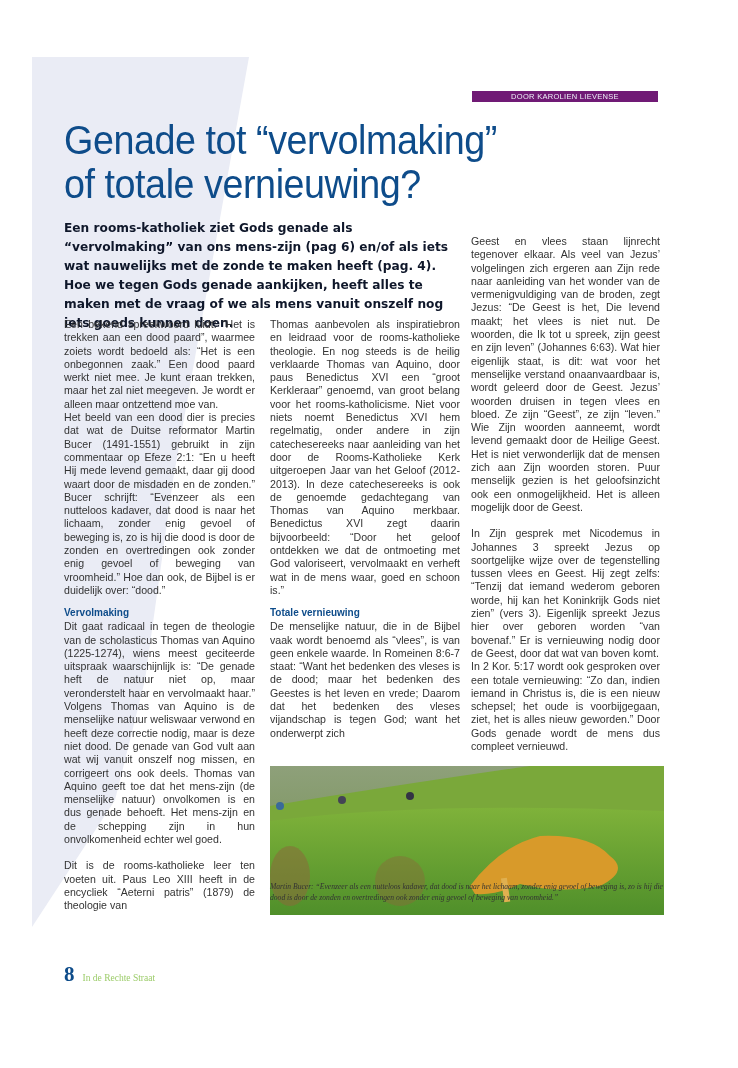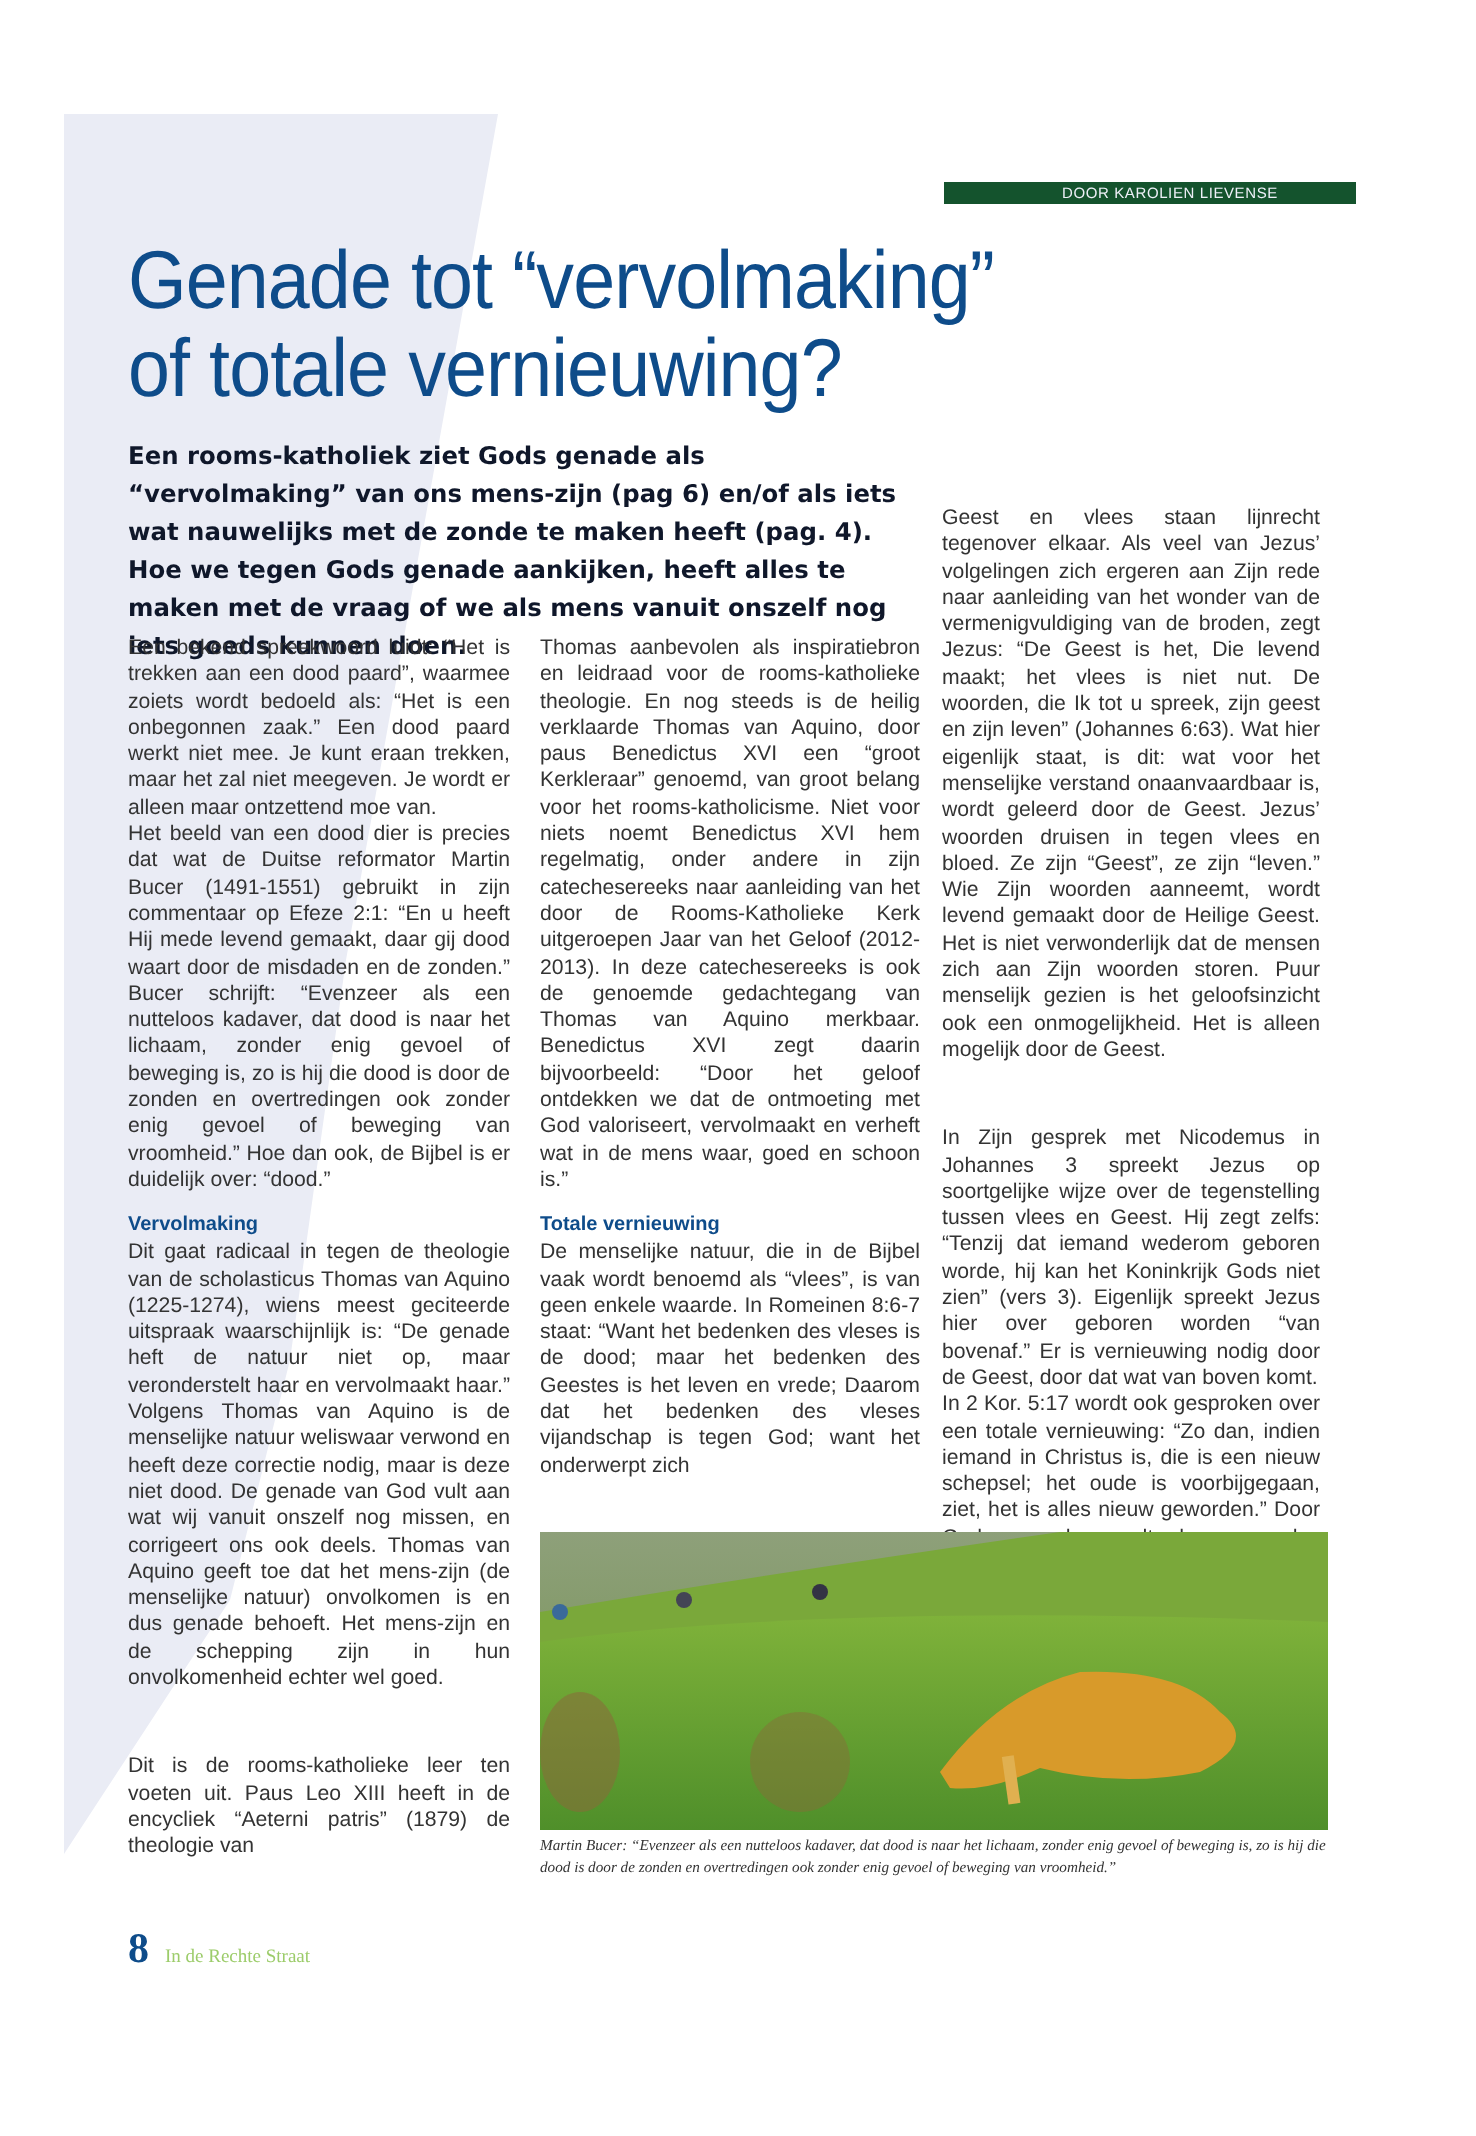--- a/index.html
+++ b/index.html
@@ -1,40 +1,40 @@
 <!DOCTYPE html>
 <html><head>
 <meta charset="utf-8">
 <style>
   html, body { margin:0; padding:0; background:#ffffff; }
   body { width:738px; height:1068px; position:relative; overflow:hidden;
          font-family:"Liberation Sans", "DejaVu Sans", sans-serif; color:#2a2a2a; }
   .bg-panel { position:absolute; left:0; top:0; width:738px; height:1068px; z-index:0; }
   .byline { position:absolute; left:472px; top:91px; width:186px; height:11px;
-            background:#14532d; color:#eef0f8; font-size:7.5px; letter-spacing:0.3px;
-            text-align:center; line-height:11px; text-transform:uppercase; z-index:2;padding-left:20px; }
+            background:#701a75; color:#eef0f8; font-size:7.5px; letter-spacing:0.3px;
+            text-align:center; line-height:11px; text-transform:uppercase; z-index:2; }
   .title { position:absolute; left:64px; top:118px; margin:0; z-index:2;
            color:#0e4c8a; font-family:"Liberation Sans", sans-serif; font-weight:normal;
            font-size:41px; line-height:44px; letter-spacing:-0.5px; transform:scaleX(0.92);
            transform-origin:left top; white-space:nowrap; }
   .lead { position:absolute; left:64px; top:219px; width:395px; z-index:2;
           color:#0f172a; font-family:"DejaVu Sans", sans-serif; font-weight:bold;
           font-size:12.2px; line-height:19px; }
   .col { position:absolute; z-index:2; font-family:"Liberation Sans", sans-serif;
          font-size:10.6px; line-height:13.3px; color:#333; text-align:justify;
          hyphens:manual; }
   .col p { margin:0; }
-  .col p.gap { margin-top:31px; }
+  .col p.gap { margin-top:13px; }
   .col h3 { margin:8px 0 0 0; color:#0e4c8a; font-size:10px; line-height:15px; font-weight:bold; }
   .col1 { left:64px; top:318px; width:191px; }
   .col2 { left:270px; top:318px; width:190px; }
   .col3 { left:471px; top:222px; width:189px; }
   .photo { position:absolute; left:270px; top:766px; width:394px; height:149px; z-index:2;
            overflow:hidden; }
-  .caption { position:absolute; left:270px; top:918px; width:394px; z-index:2;
+  .caption { position:absolute; left:270px; top:882px; width:394px; z-index:2;
              font-family:"Liberation Serif", serif; font-style:italic; font-size:7.6px;
              line-height:10.5px; color:#333; }
   .footer { position:absolute; left:64px; top:962px; z-index:2; display:flex; align-items:baseline; gap:8px; }
   .page-num { color:#0e4c8a; font-family:"Liberation Serif", serif; font-weight:bold; font-size:21px; }
   .mag-name { color:#9ccc6a; font-family:"Liberation Serif", serif; font-size:9.5px; }
 </style>
 </head>
 <body>
 
 <svg class="bg-panel" viewBox="0 0 738 1068">

